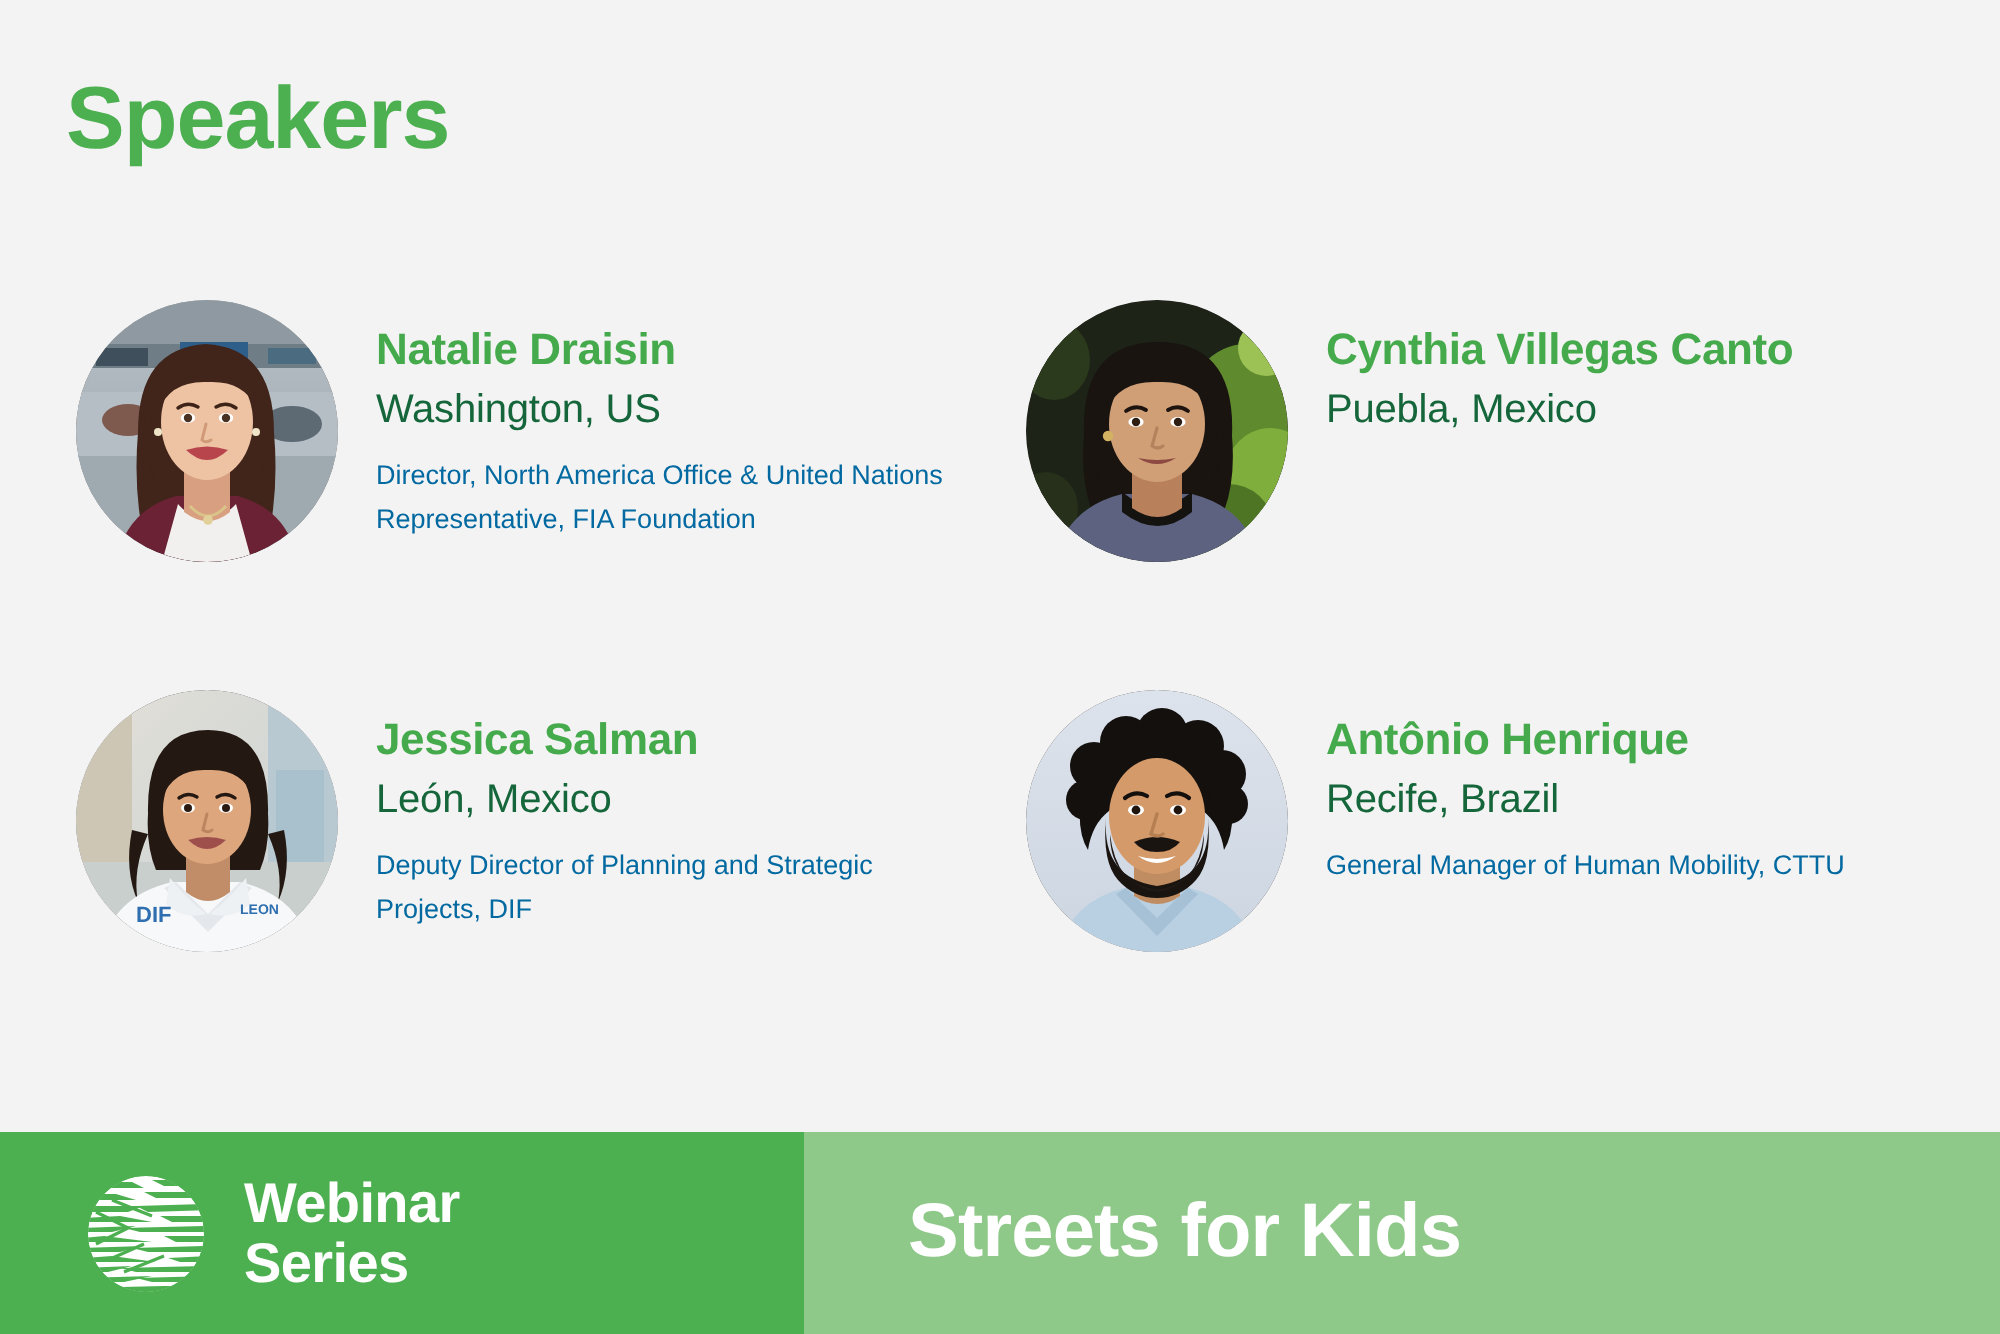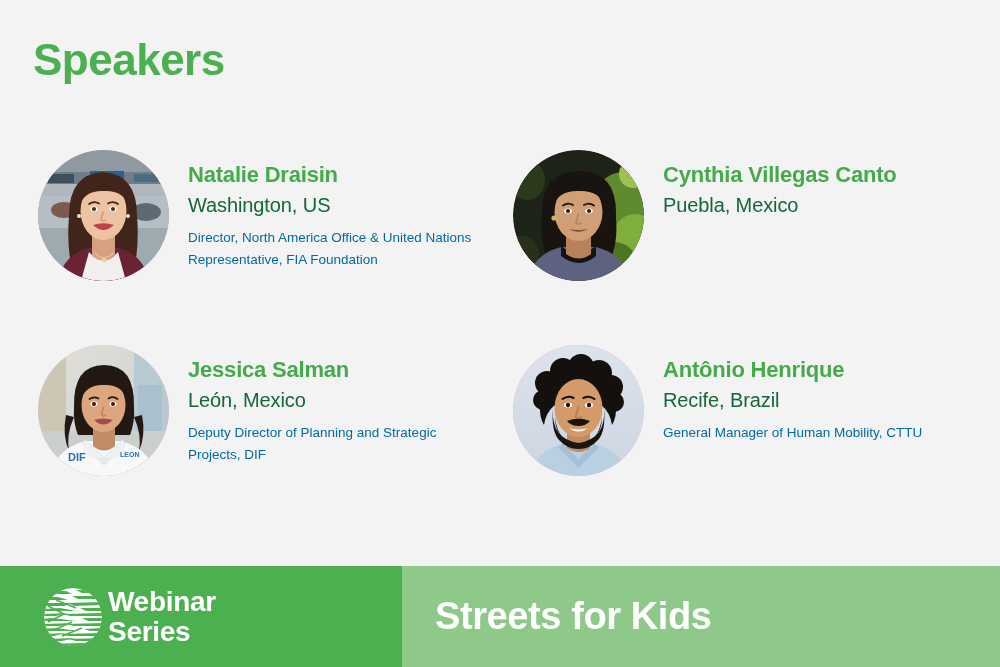--- a/index.html
+++ b/index.html
@@ -51,21 +51,21 @@
 
   
   .portrait {
     width:131px;
     height:131px;
     min-width:131px;
     border-radius:50%;
     overflow:hidden;
     position:relative;
     flex-shrink:0;
-    background:#f9a8d4;
+    background:#737373;
   }
   .portrait svg { display:block; width:131px; height:131px; }
 
   
   .speaker-text {
     padding-top:12px;
     min-width:0;
   }
 
   .speaker-name {
@@ -106,29 +106,29 @@
     height:101px;
     display:flex;
   }
 
   .footer-left {
     width:402px;
     background:#4caf50;
     display:flex;
     align-items:center;
     padding-left:42px;
-    gap:4px;
+    gap:18px;
   }
 
   .footer-right {
     flex:1;
     background:#8fc98a;
     display:flex;
     align-items:center;
-    padding-left:33px;
+    padding-left:52px;
   }
 
   .logo-mark { width:62px; height:62px; flex-shrink:0; }
   .logo-mark svg { display:block; width:62px; height:62px; }
 
   .logo-wordmark {
     color:#ffffff;
     font-size:28px;
     font-weight:bold;
     line-height:1.07;

